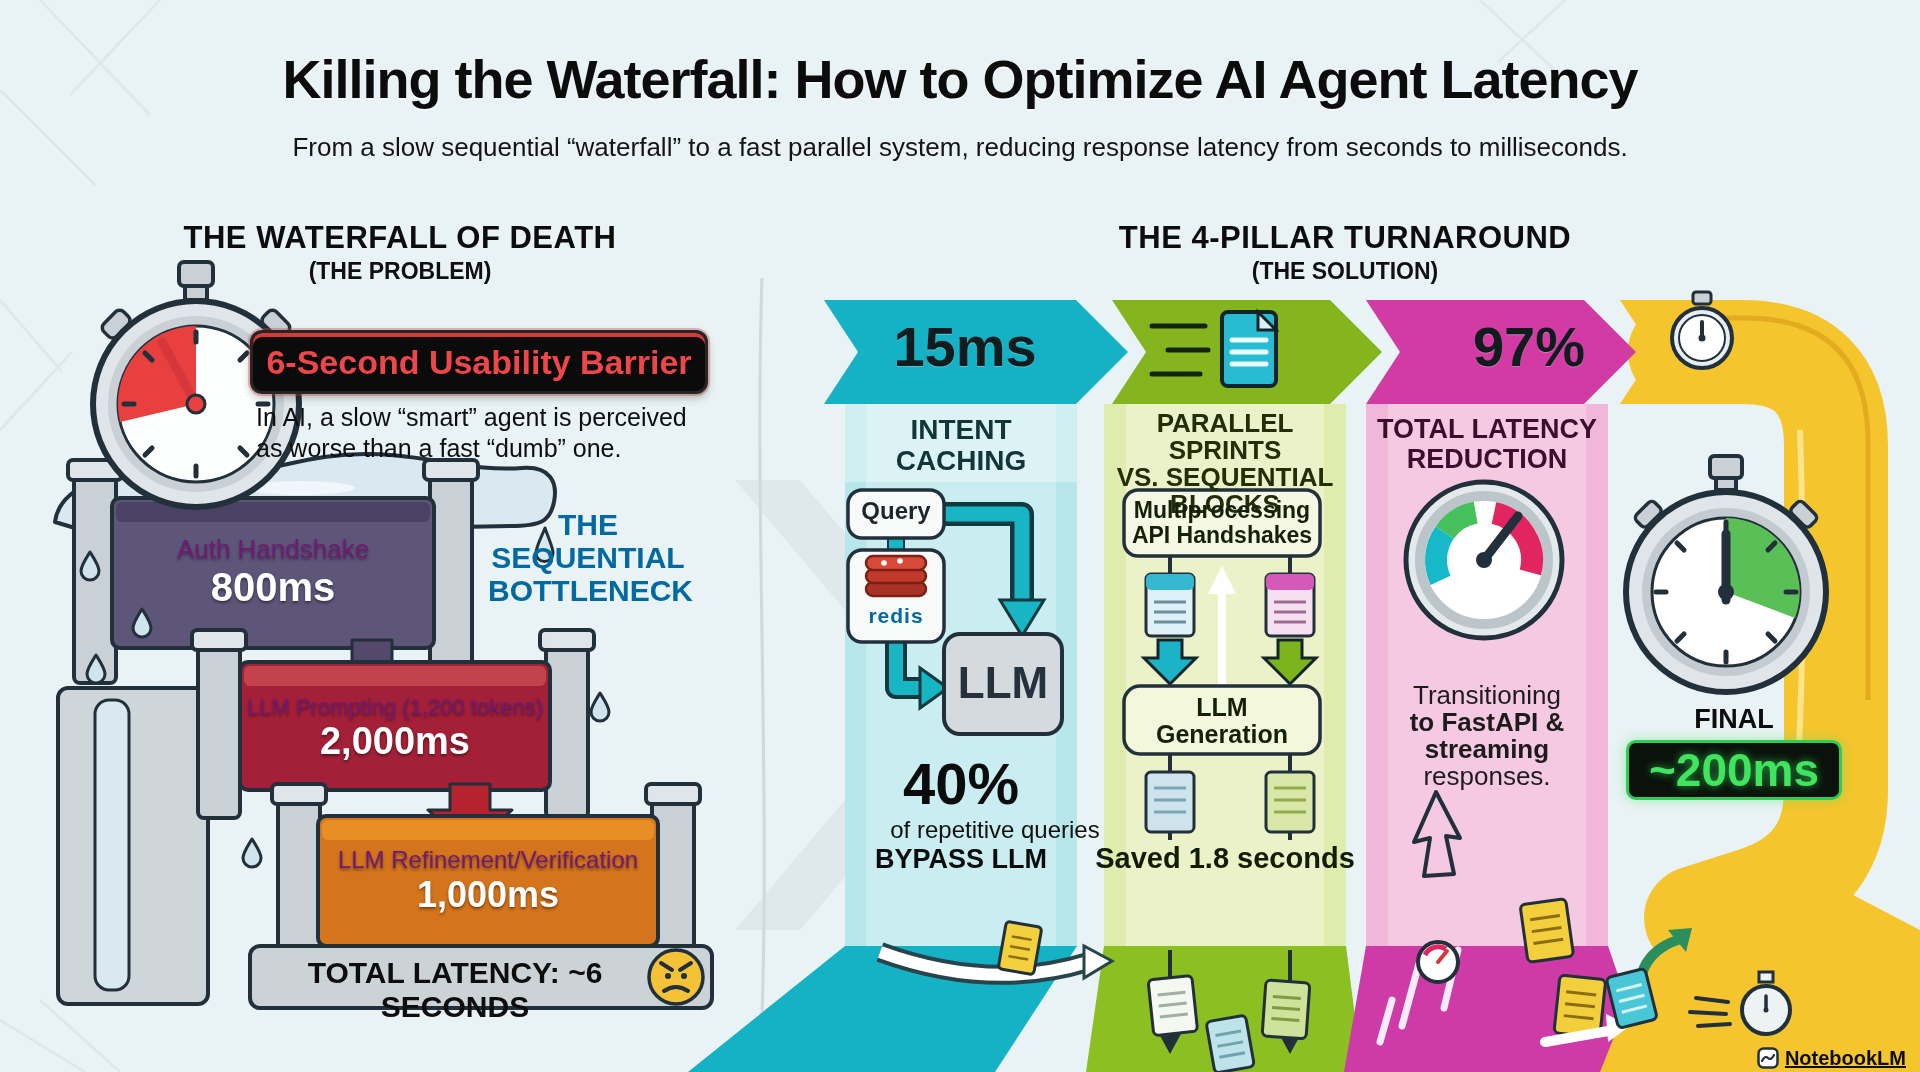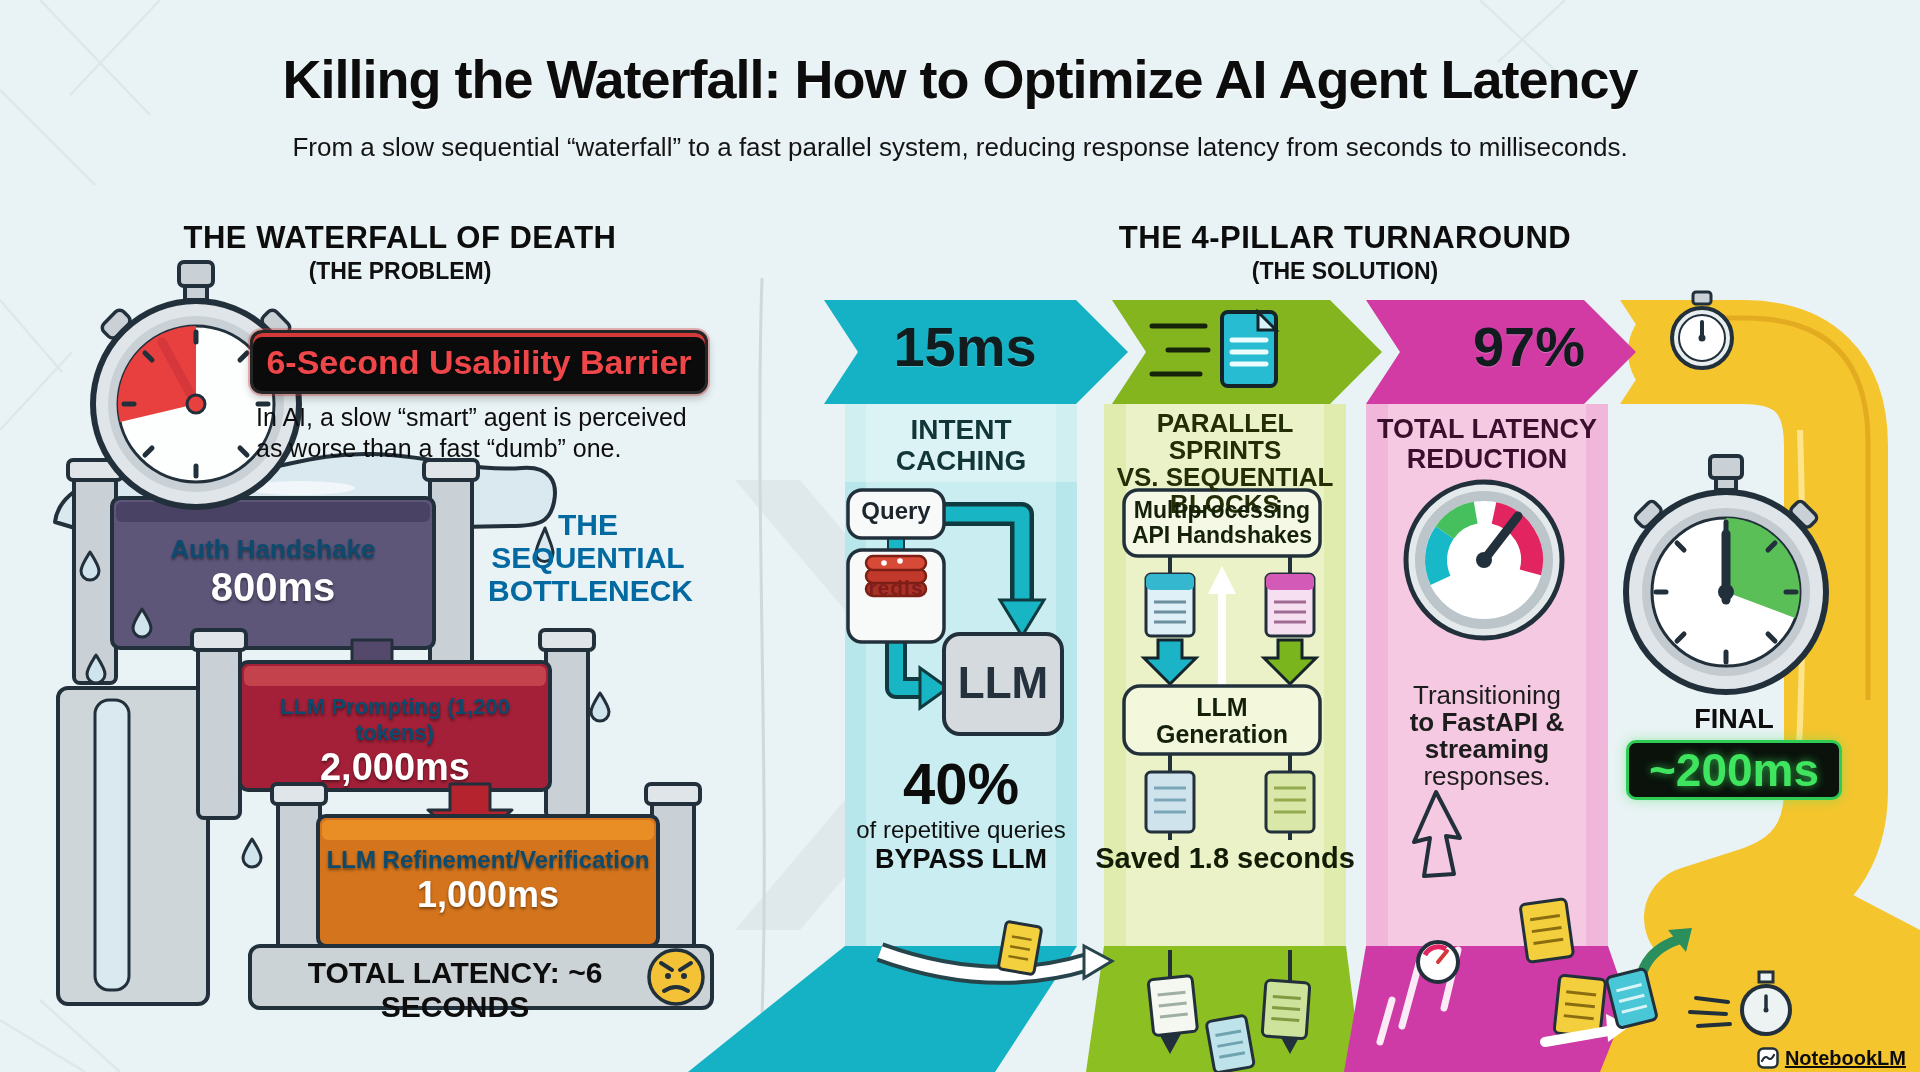--- a/index.html
+++ b/index.html
@@ -12,44 +12,44 @@
            text-shadow:0 2px 0 rgba(255,255,255,.6);}
   .t-sub{top:132px;left:0;width:1920px;font-size:26px;font-weight:500;color:#141414;}
   .sec-h{font-size:31px;font-weight:800;letter-spacing:.5px;color:#0d0d0d;}
   .sec-s{font-size:23px;font-weight:600;color:#101010;}
   .badge-black{top:330px;left:250px;width:458px;height:64px;box-sizing:border-box;background:#0b0b0b;
       border:3px solid #262626;border-radius:12px;box-shadow:inset 0 4px 0 #d43a3a,0 0 0 2px rgba(214,62,62,.35),0 4px 8px rgba(0,0,0,.25);
       display:flex;align-items:center;justify-content:center;}
   .badge-black span{font-size:34px;font-weight:800;color:#ef4649;text-shadow:0 1px 2px rgba(0,0,0,.6);}
   .perception{top:402px;left:256px;width:480px;font-size:25px;line-height:31px;font-weight:500;color:#0e0e0e;}
   .bottleneck{top:508px;left:488px;width:200px;font-size:30px;font-weight:800;line-height:33px;color:#0369a1;}
-  .step-label{color:#0c4a6e;font-weight:700;text-shadow:0 2px 3px rgba(0,0,0,.45);}
+  .step-label{color:#701a75;font-weight:400;text-shadow:0 2px 3px rgba(0,0,0,.45);}
   .step-value{color:#ffffff;font-weight:800;text-shadow:0 2px 3px rgba(0,0,0,.45);}
   .step1{top:534px;left:112px;width:322px;}
   .step1 .step-label{font-size:26px;}
   .step1 .step-value{font-size:40px;}
   .step2{top:694px;left:240px;width:310px;}
   .step2 .step-label{font-size:22px;}
   .step2 .step-value{font-size:38px;}
   .step3{top:846px;left:318px;width:340px;}
   .step3 .step-label{font-size:24px;}
   .step3 .step-value{font-size:36px;}
   .total-bar{top:956px;left:262px;width:386px;font-size:30px;font-weight:800;color:#0d0d0d;}
   .banner-num{font-size:56px;font-weight:800;color:#101c1e;text-shadow:0 1px 0 rgba(255,255,255,.25);}
   .b1{top:314px;left:850px;width:230px;}
   .b3{top:314px;left:1414px;width:230px;}
   .pill-title{font-weight:800;color:#14353a;}
   .p1t{top:414px;left:845px;width:232px;font-size:28px;line-height:31px;color:#123538;}
   .p2t{top:410px;left:1100px;width:250px;font-size:26px;line-height:27px;color:#232d06;}
   .p3t{top:414px;left:1366px;width:242px;font-size:27px;line-height:30px;color:#3a0f2d;}
   .qlabel{top:497px;left:848px;width:96px;font-size:24px;font-weight:700;color:#1c262c;}
-  .rlabel{top:576px;left:848px;width:96px;font-size:21px;font-weight:600;color:#7f1d1d;letter-spacing:1px;}
+  .rlabel{top:604px;left:848px;width:96px;font-size:21px;font-weight:600;color:#0369a1;letter-spacing:1px;}
   .llmlabel{top:658px;left:944px;width:118px;font-size:44px;font-weight:800;color:#25323e;}
   .stat40{top:750px;left:845px;width:232px;font-size:58px;font-weight:800;color:#0c0c0c;}
-  .statd1{top:816px;left:845px;width:232px;font-size:24px;font-weight:500;color:#101010;}
+  .statd1{top:816px;left:845px;width:232px;font-size:24px;font-weight:500;color:#101010;padding-left:34px;}
   .statd2{top:844px;left:845px;width:232px;font-size:27px;font-weight:800;color:#0c0c0c;}
   .box1t{top:498px;left:1124px;width:196px;font-size:23px;font-weight:800;line-height:25px;color:#15200a;}
   .box2t{top:694px;left:1124px;width:196px;font-size:25px;font-weight:800;line-height:27px;color:#15200a;}
   .saved{top:842px;left:1095px;width:260px;font-size:29px;font-weight:800;color:#131c06;}
   .note3{top:682px;left:1366px;width:242px;font-size:26px;line-height:27px;color:#1c1c1c;}
   .note3 .nb{font-weight:800;}
   .finallab{top:704px;left:1626px;width:216px;font-size:27px;font-weight:800;color:#0d0d0d;}
   .badge-green{top:740px;left:1626px;width:216px;height:60px;box-sizing:border-box;background:#0a120b;
       border:3px solid #2ecc55;border-radius:10px;box-shadow:0 0 12px rgba(63,228,95,.45);
       display:flex;align-items:center;justify-content:center;}

